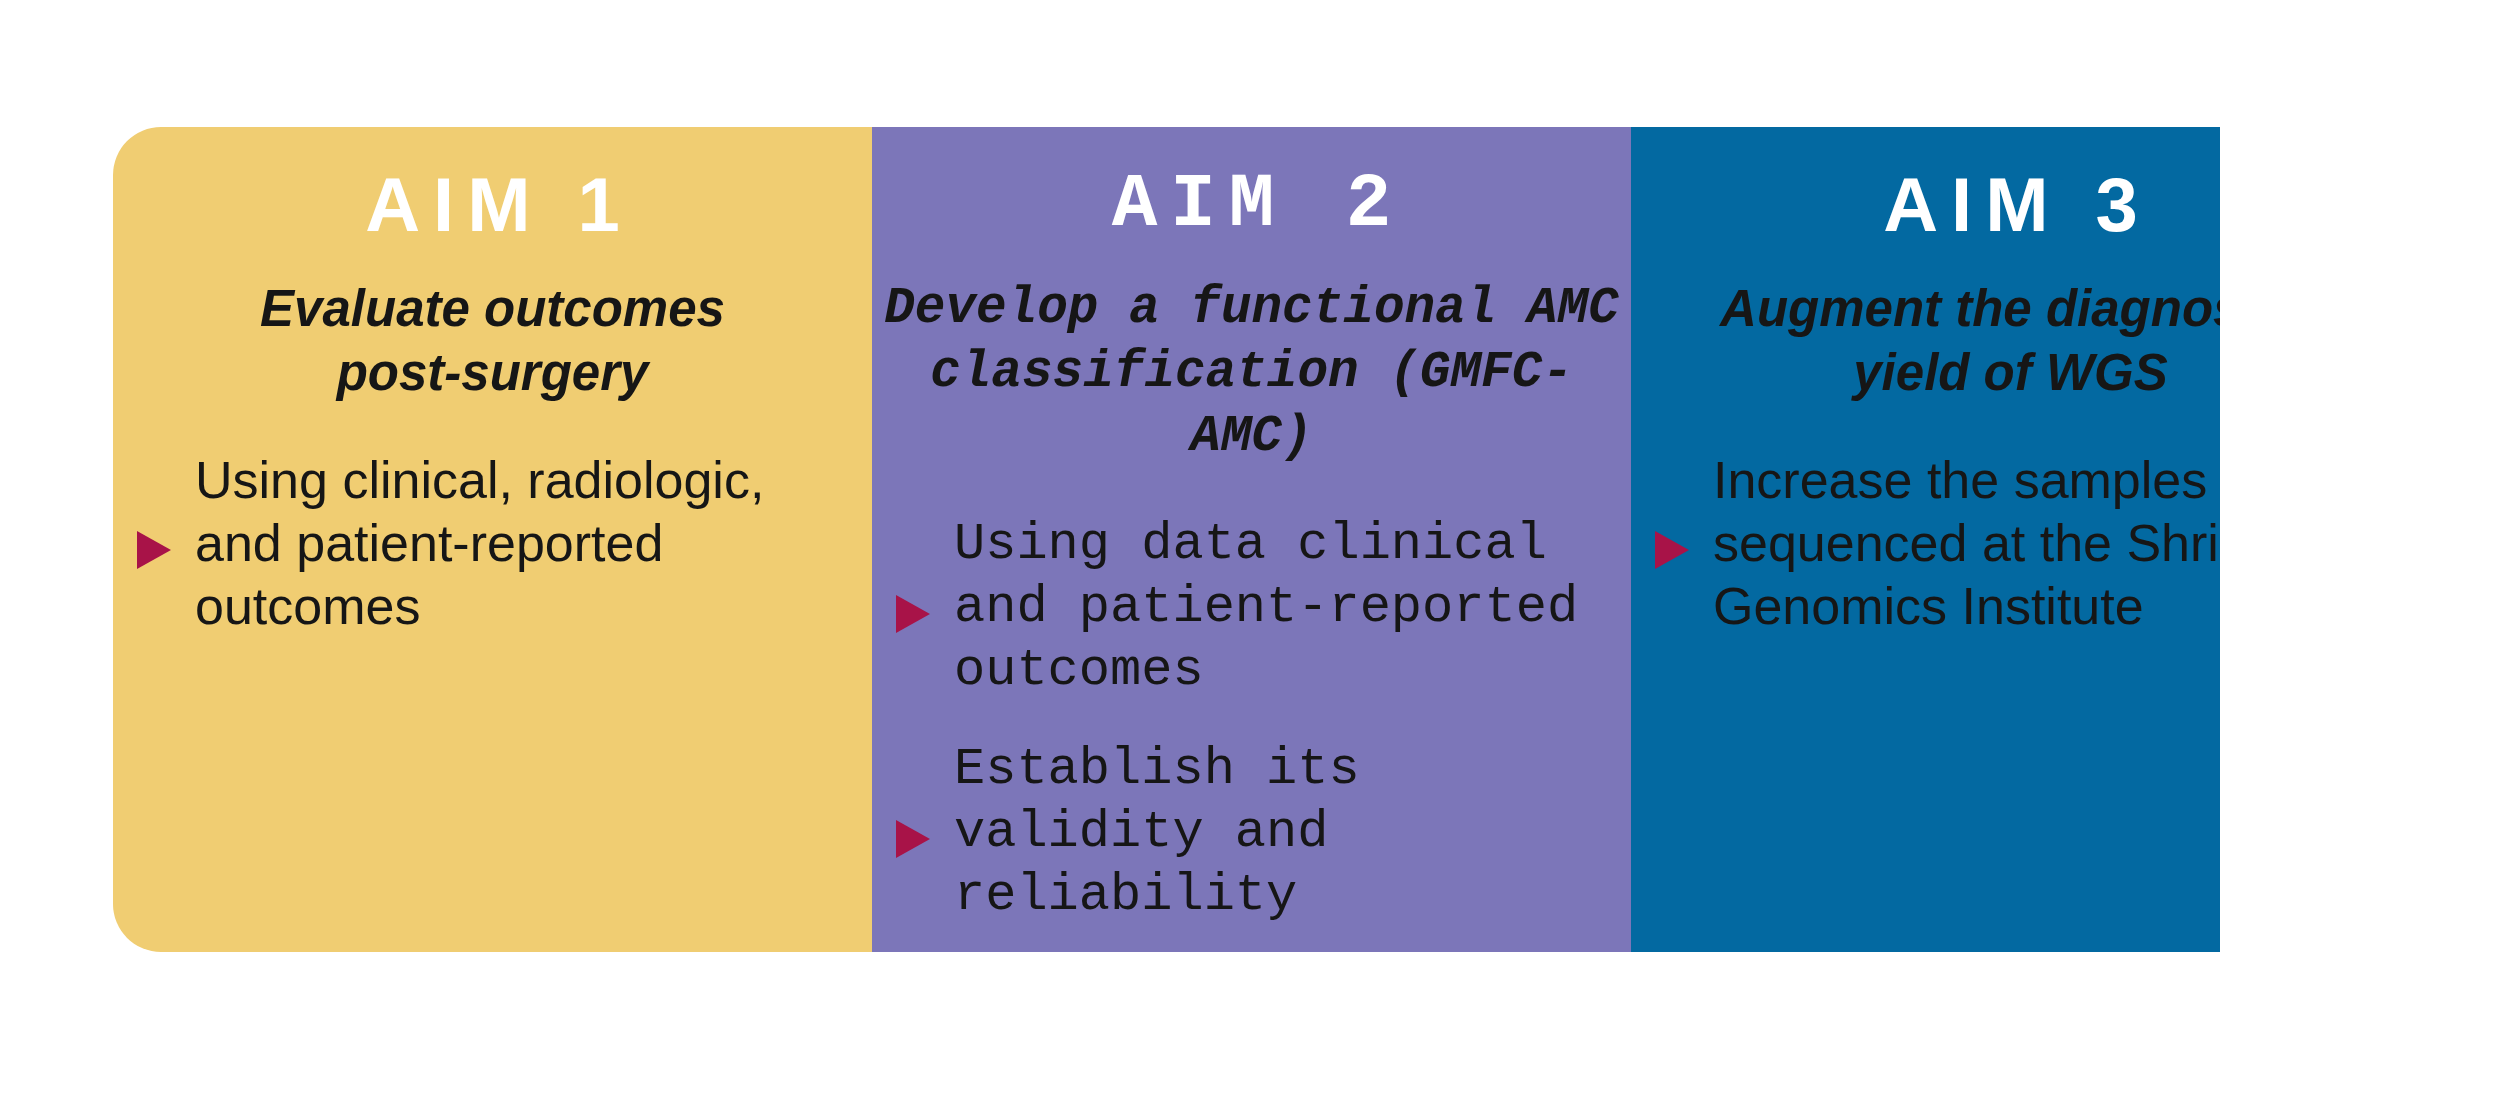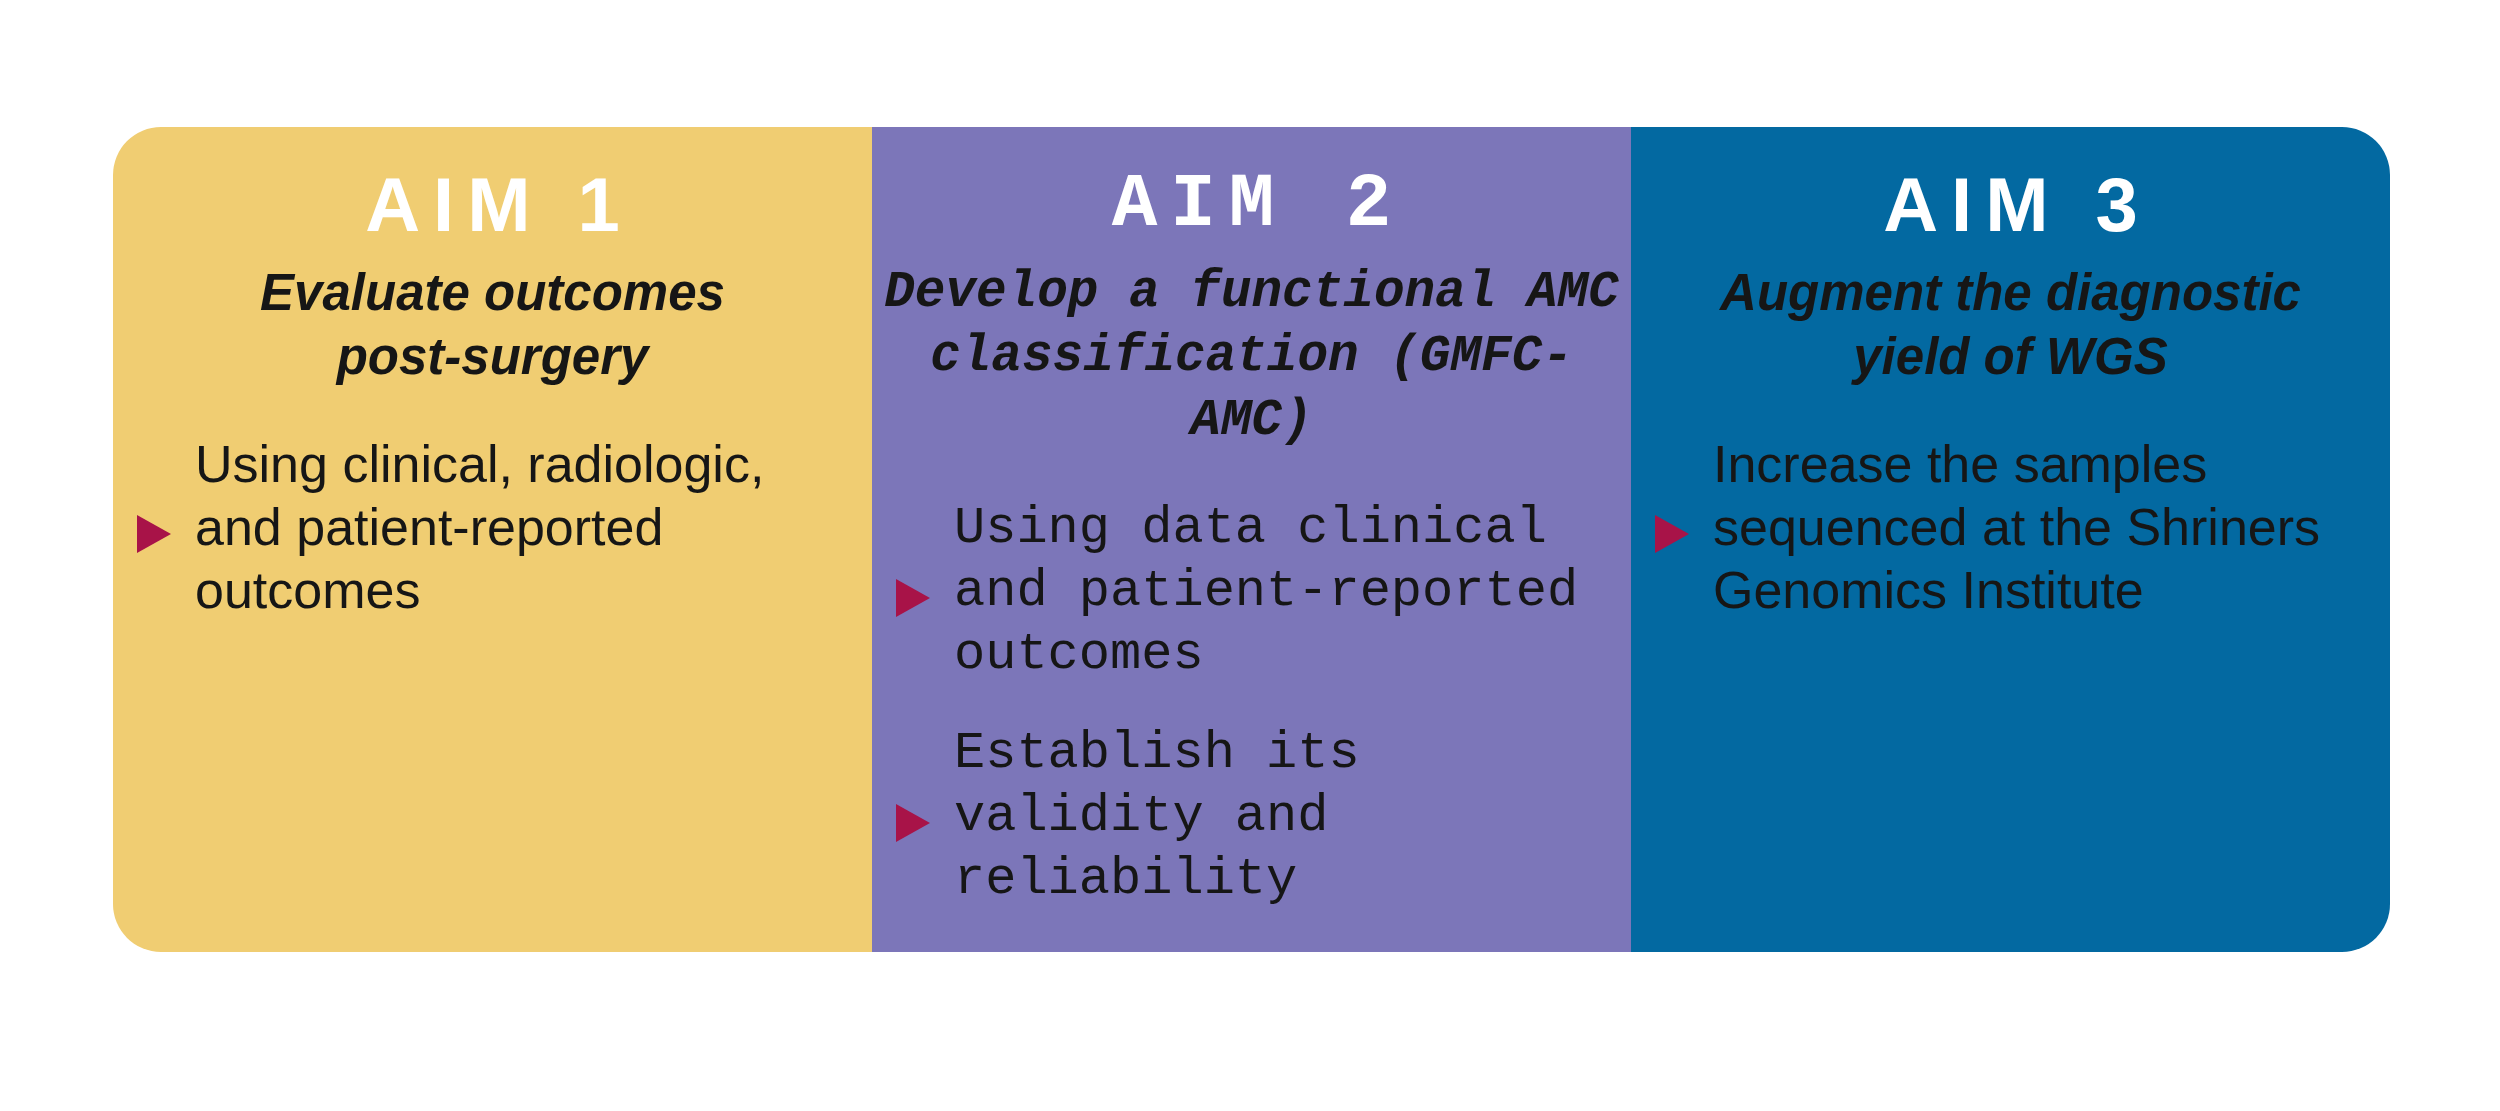--- a/index.html
+++ b/index.html
@@ -5,21 +5,21 @@
   html, body {
     margin: 0;
     padding: 0;
     background: #ffffff;
     width: 2500px;
     height: 1111px;
     font-family: "Liberation Sans", "DejaVu Sans", sans-serif;
   }
   .stage {
     position: relative;
-    width: 2500px;
+    width: 2220px;
     height: 1111px;
     background: #ffffff;
     overflow: hidden;
   }
   .aims-container {
     position: absolute;
     left: 113px;
     top: 127px;
     width: 2277px;
     height: 825px;
@@ -36,21 +36,21 @@
   .aim-title {
     font-size: 76px;
     font-weight: bold;
     line-height: 80px;
     letter-spacing: 0.17em;
     padding-left: 0.17em;
     color: #ffffff;
     text-align: center;
   }
   .aim-subtitle {
-    margin-top: 16px;
+    margin-top: 32px;
     font-size: 51px;
     font-weight: bold;
     font-style: italic;
     line-height: 64px;
     text-align: center;
     white-space: pre-line;
     color: #161616;
   }
   ul.bullets {
     list-style: none;

